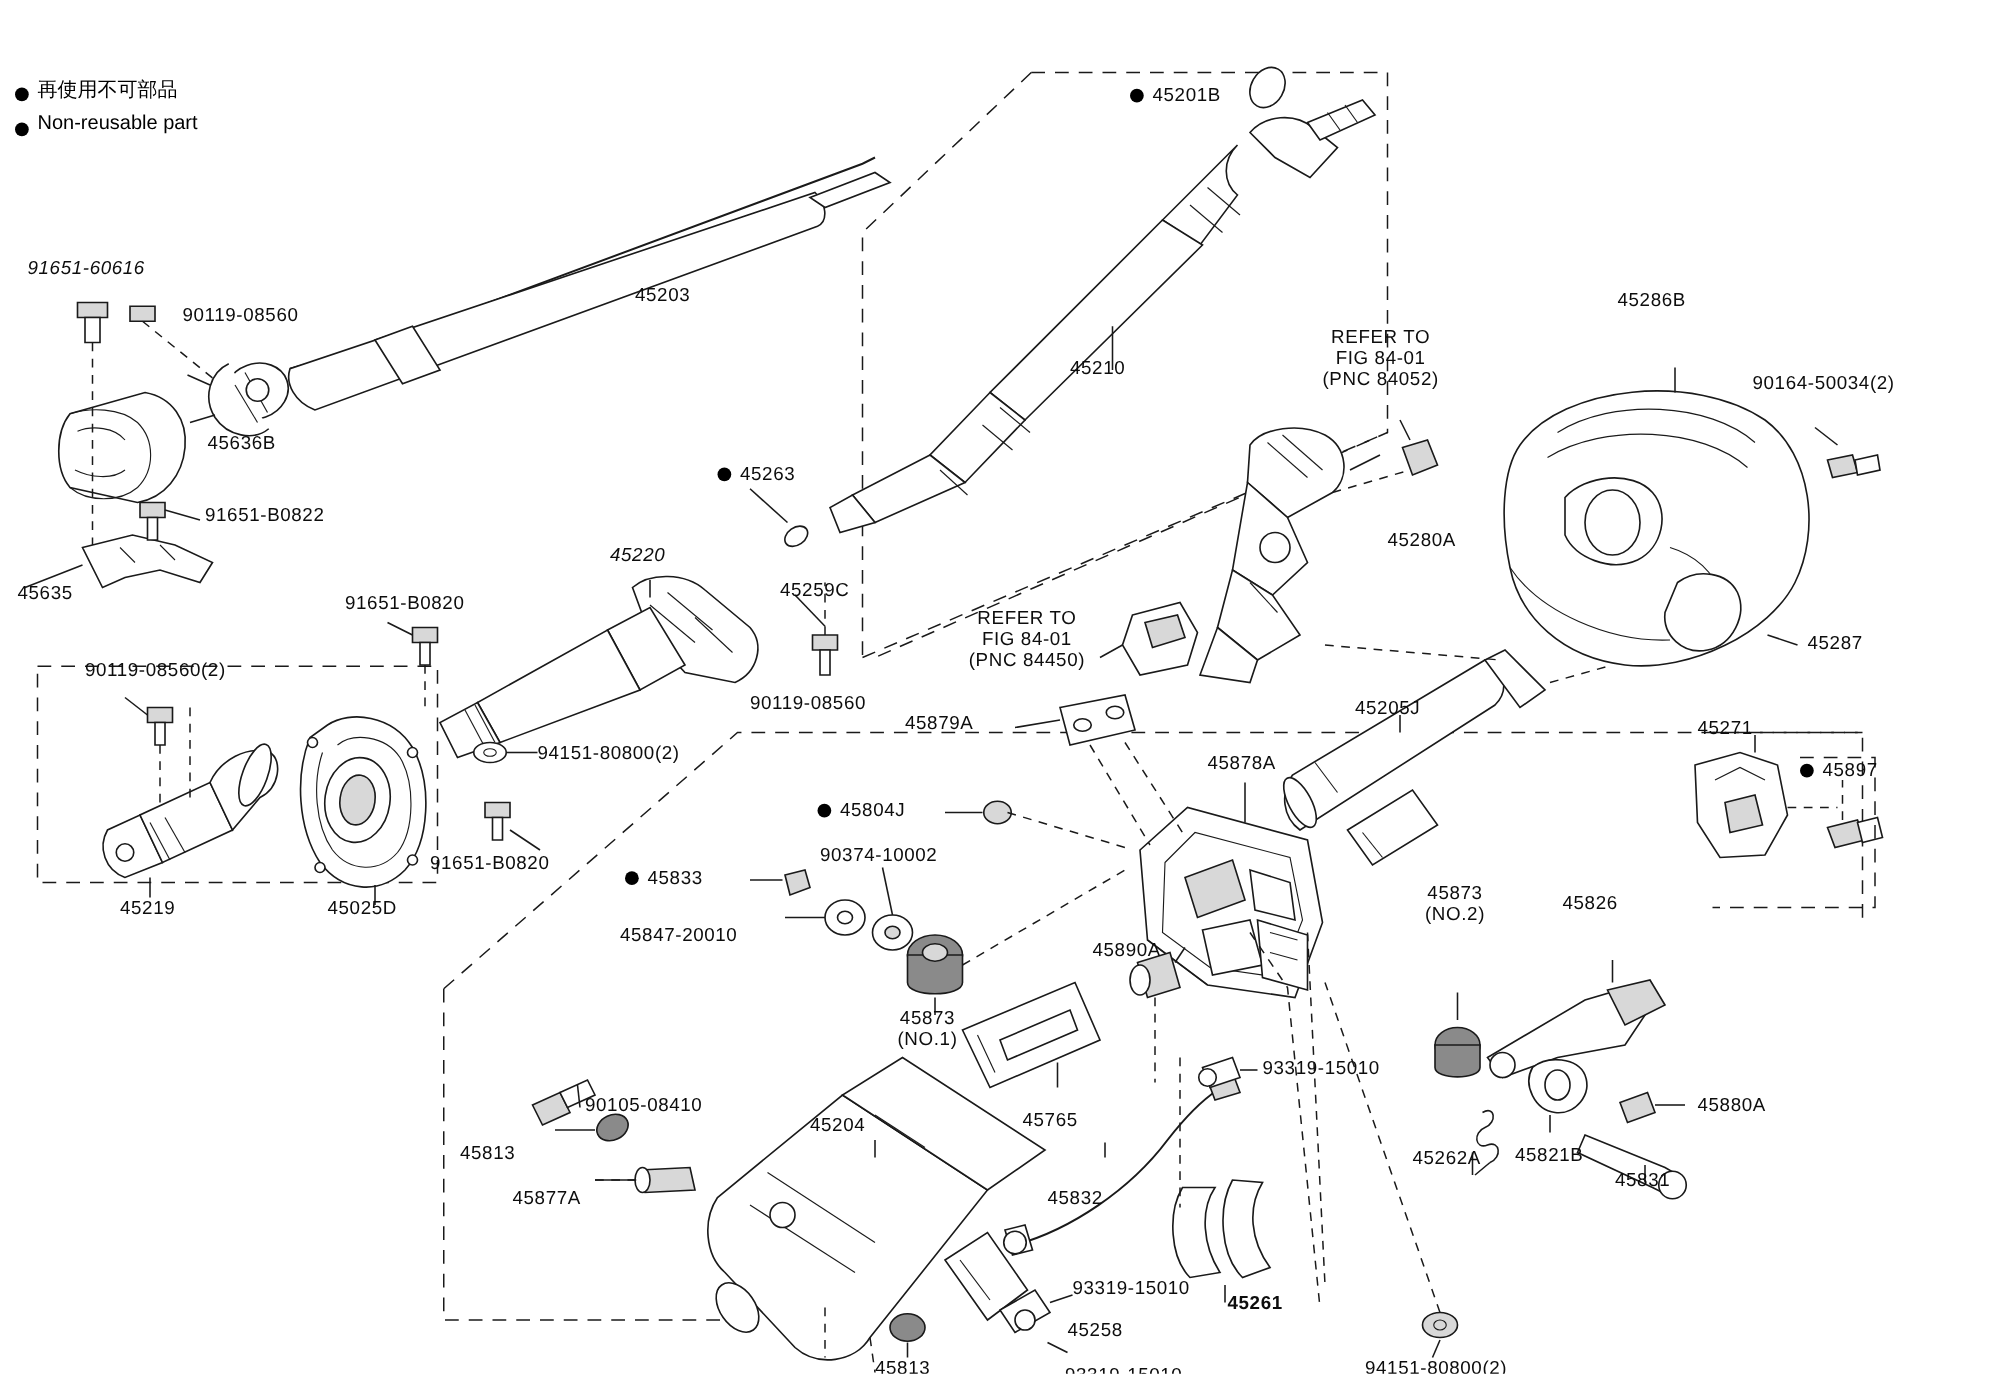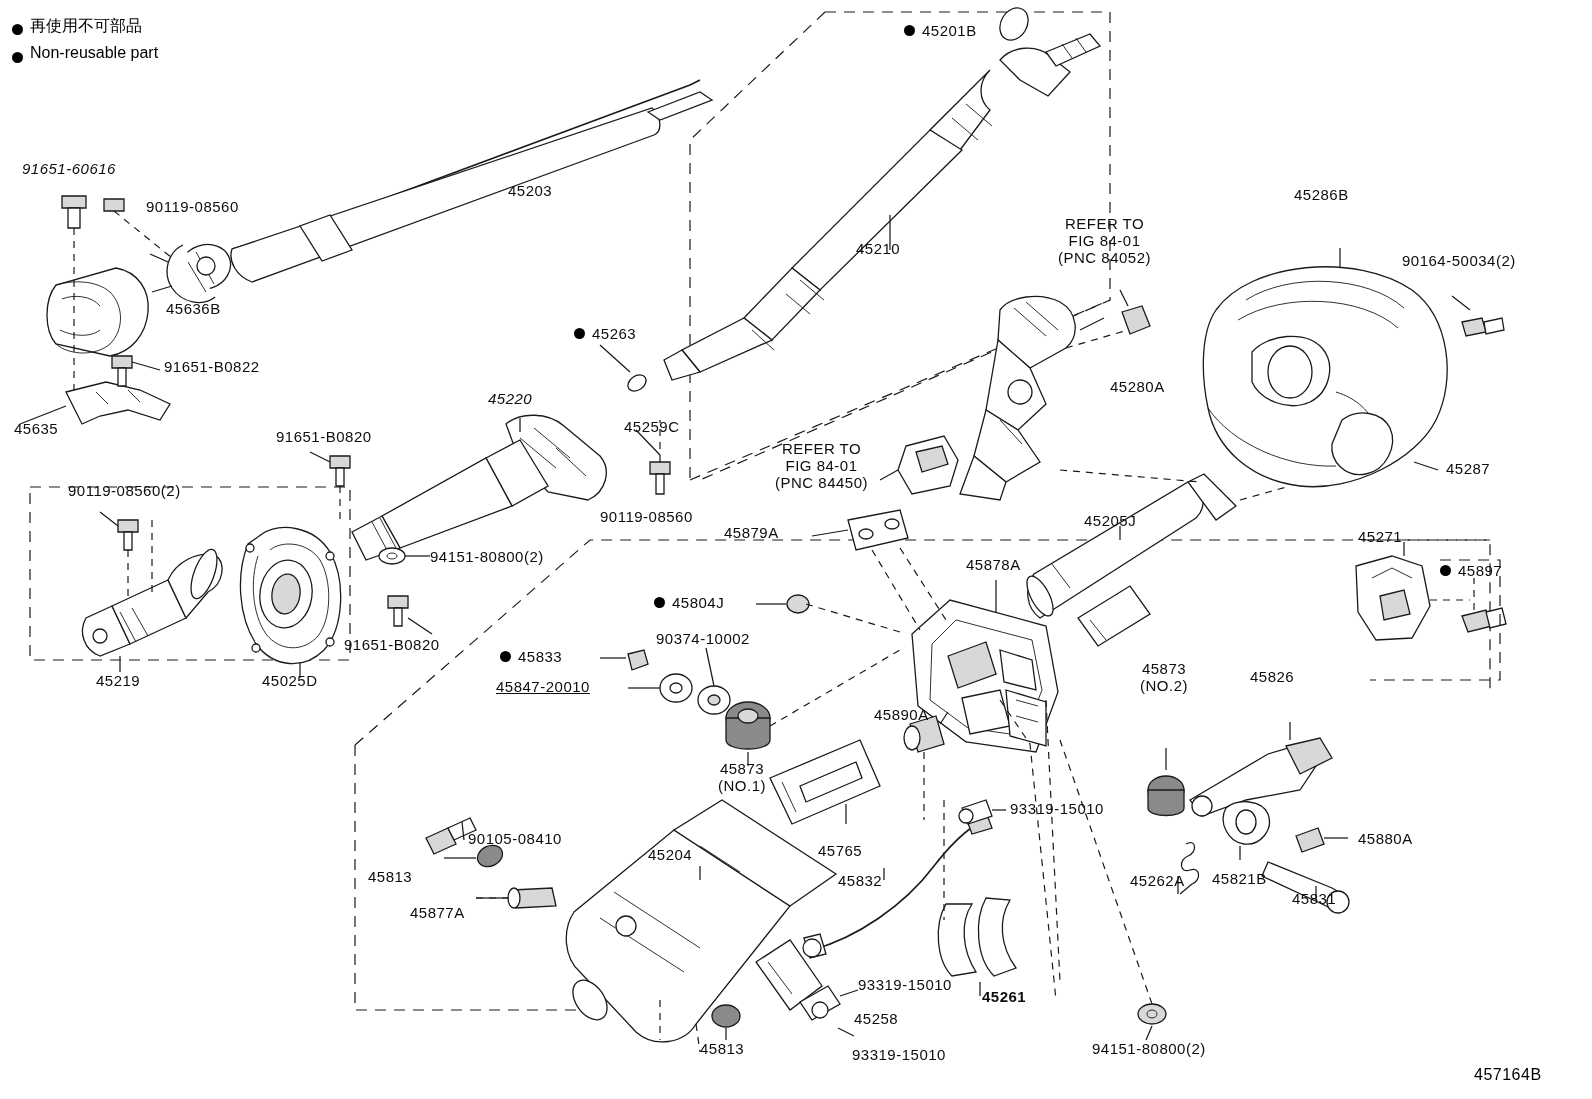--- a/index.html
+++ b/index.html
@@ -1,17 +1,17 @@
 <!DOCTYPE html>
 <html><head>
 <meta charset="utf-8">
 <style>
   html,body{margin:0;padding:0;background:#ffffff;}
   body{width:1592px;height:1099px;overflow:hidden;font-family:"Liberation Sans",sans-serif;color:#000;}
-  #sheet{position:relative;width:1592px;height:885px;background:#fff;}
+  #sheet{position:relative;width:1592px;height:885px;background:#fff;margin-top:46px;}
 
   .lbl{position:absolute;font-size:15px;letter-spacing:.5px;white-space:nowrap;color:#0d0d0d;}
   .lbl.sm{font-size:15px;}
   .dot{position:absolute;width:11px;height:11px;border-radius:50%;background:#000;}
   .legend{position:absolute;font-size:16px;white-space:nowrap;}
   .code{position:absolute;font-size:16px;letter-spacing:.5px;}
 
   svg.layer{position:absolute;left:0;top:0;width:1592px;height:1099px;pointer-events:none;}
   .ln{stroke:#1a1a1a;stroke-width:1.25;fill:none;}
   .ln2{stroke:#1a1a1a;stroke-width:1.6;fill:none;}
@@ -447,21 +447,21 @@
   <div class="dot" style="left:1440px;top:565px;"></div>
   <div class="lbl" style="left:1458px;top:562px;">45897</div>
 
   <div class="dot" style="left:654px;top:597px;"></div>
   <div class="lbl" style="left:672px;top:594px;">45804J</div>
 
   <div class="dot" style="left:500px;top:651px;"></div>
   <div class="lbl" style="left:518px;top:648px;">45833</div>
 
   <div class="lbl" style="left:656px;top:630px;">90374-10002</div>
-  <div class="lbl" style="left:496px;top:678px;text-decoration:underline;">45847-20010</div>
+  <div class="lbl" style="left:496px;top:694px;">45847-20010</div>
   <div class="lbl" style="left:874px;top:706px;">45890A</div>
 
   <div style="position:absolute;left:1140px;top:660px;text-align:center;">
     <div class="lbl" style="position:static;">45873</div>
     <div class="lbl sm" style="position:static;">(NO.2)</div>
   </div>
 
   <div class="lbl" style="left:1250px;top:668px;">45826</div>
 
   <div style="position:absolute;left:718px;top:760px;text-align:center;">
@@ -473,21 +473,21 @@
   <div class="lbl" style="left:1358px;top:830px;">45880A</div>
   <div class="lbl" style="left:1212px;top:870px;">45821B</div>
   <div class="lbl" style="left:1292px;top:890px;">45831</div>
   <div class="lbl" style="left:1130px;top:872px;">45262A</div>
 
   <div class="lbl" style="left:468px;top:830px;">90105-08410</div>
   <div class="lbl" style="left:368px;top:868px;">45813</div>
   <div class="lbl" style="left:410px;top:904px;">45877A</div>
   <div class="lbl" style="left:648px;top:846px;">45204</div>
   <div class="lbl" style="left:818px;top:842px;">45765</div>
-  <div class="lbl" style="left:838px;top:872px;">45832</div>
+  <div class="lbl" style="left:838px;top:904px;">45832</div>
   <div class="lbl" style="left:982px;top:988px;font-weight:bold;">45261</div>
   <div class="lbl" style="left:858px;top:976px;">93319-15010</div>
   <div class="lbl" style="left:854px;top:1010px;">45258</div>
   <div class="lbl" style="left:700px;top:1040px;">45813</div>
   <div class="lbl" style="left:852px;top:1046px;">93319-15010</div>
   <div class="lbl" style="left:1092px;top:1040px;">94151-80800(2)</div>
 
   <div class="code" style="left:1474px;top:1066px;">457164B</div>
 
 </div>

